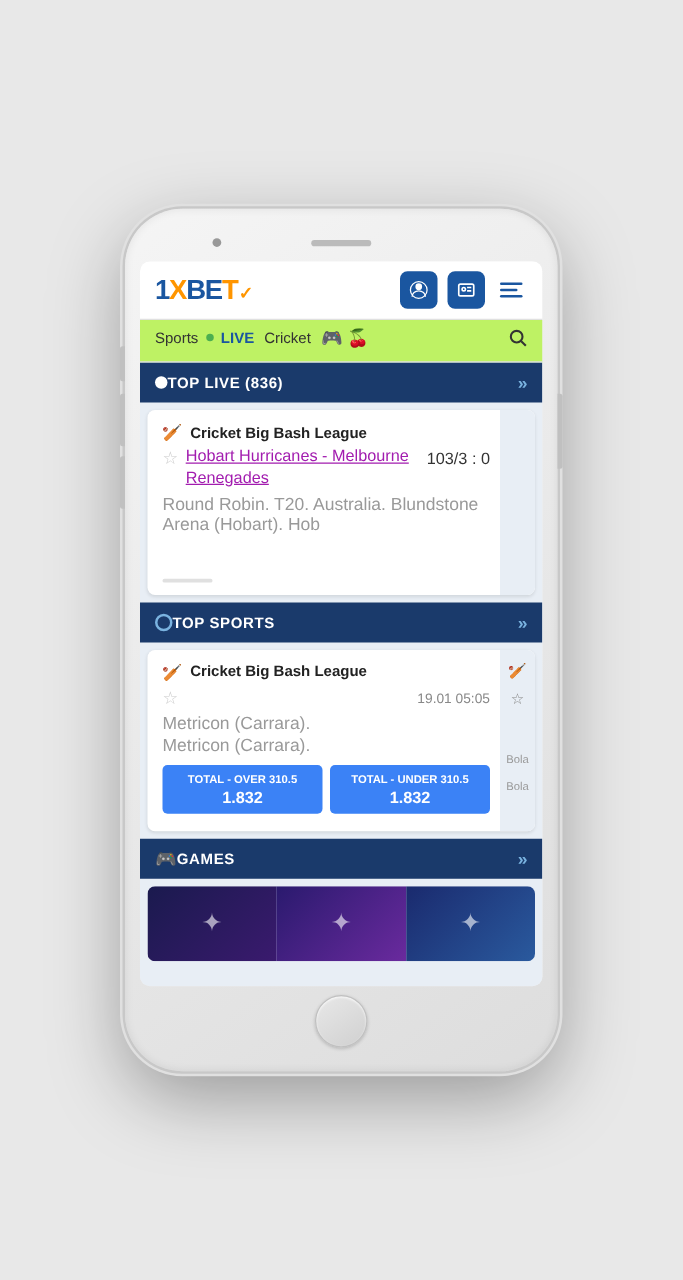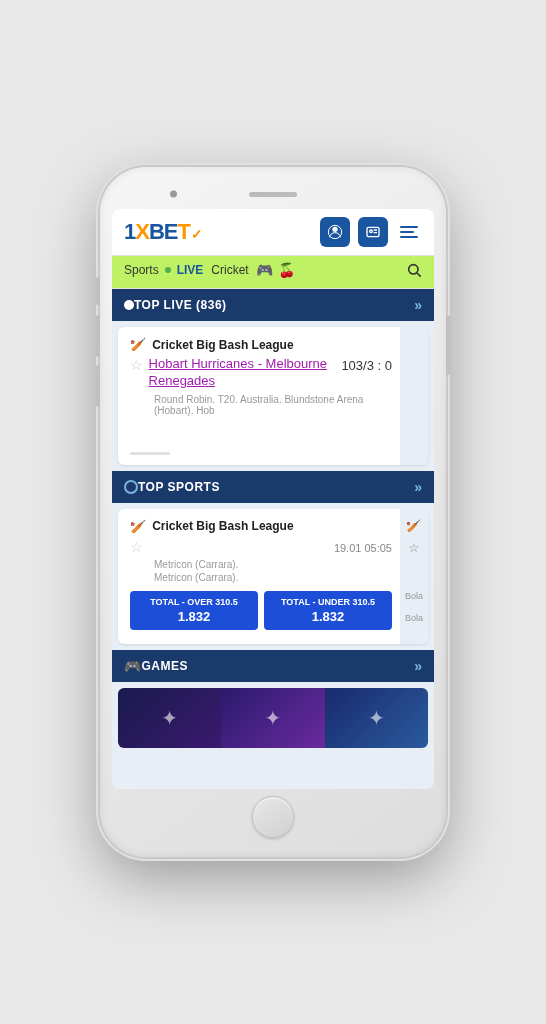--- a/index.html
+++ b/index.html
@@ -315,35 +315,34 @@
       white-space: nowrap;
       padding-top: 2px;
     }
     .match-time {
       font-size: 11px;
       color: #888;
       padding-top: 4px;
       text-align: right;
     }
     .match-venue {
-      font-size: 10px;
+      font-size: 14px;
       color: #999;
       margin-top: 2px;
-      margin-left: 24px;
     }
 
     .bet-buttons {
       display: flex;
       gap: 6px;
       margin-top: 8px;
       padding: 0 0 4px 0;
     }
     .bet-btn {
       flex: 1;
-      background: #1d4ed8;
+      background: #3b82f6;
       color: white;
       border: none;
       border-radius: 4px;
       padding: 6px 4px;
       text-align: center;
       cursor: pointer;
     }
     .bet-btn-label {
       font-size: 9px;
       font-weight: 600;

